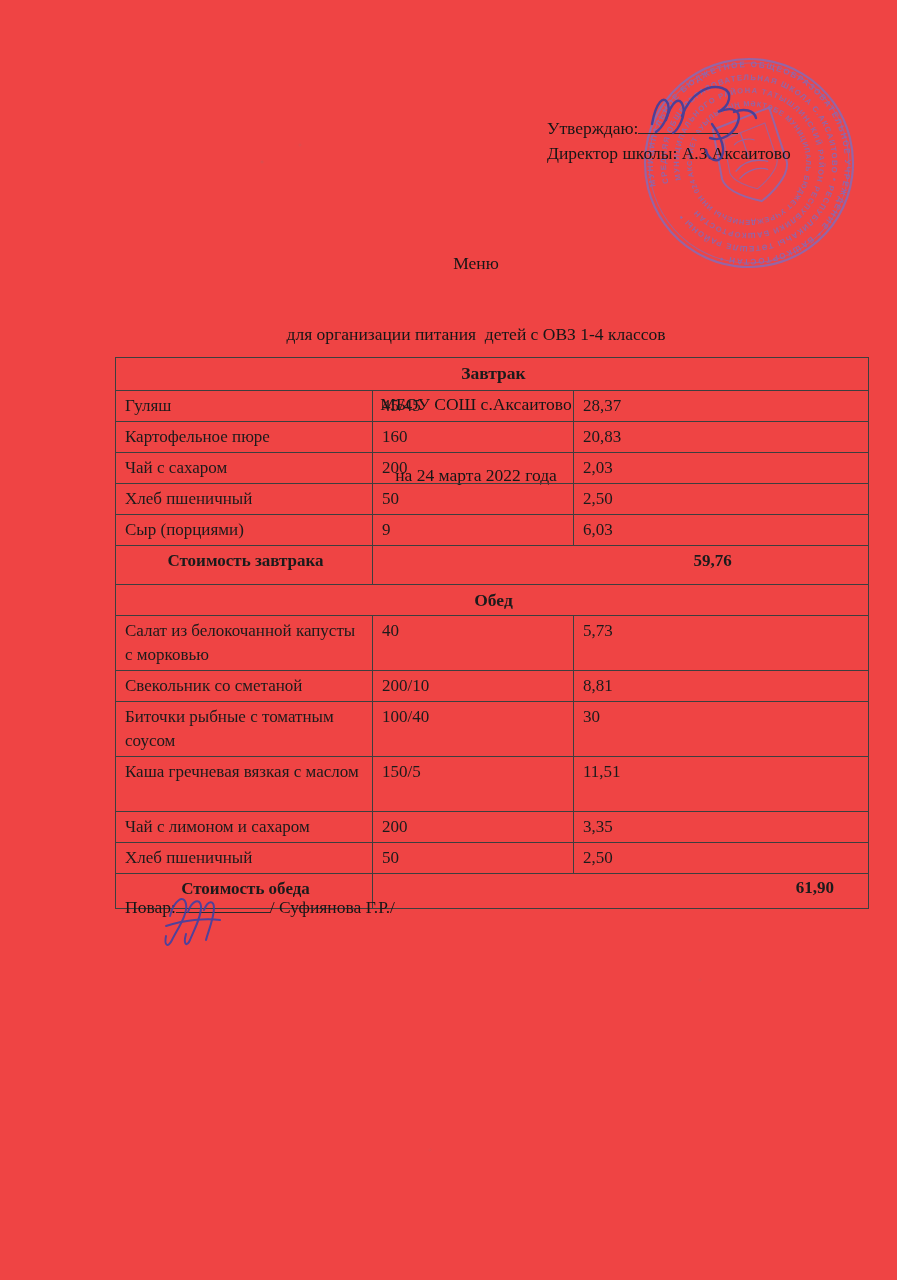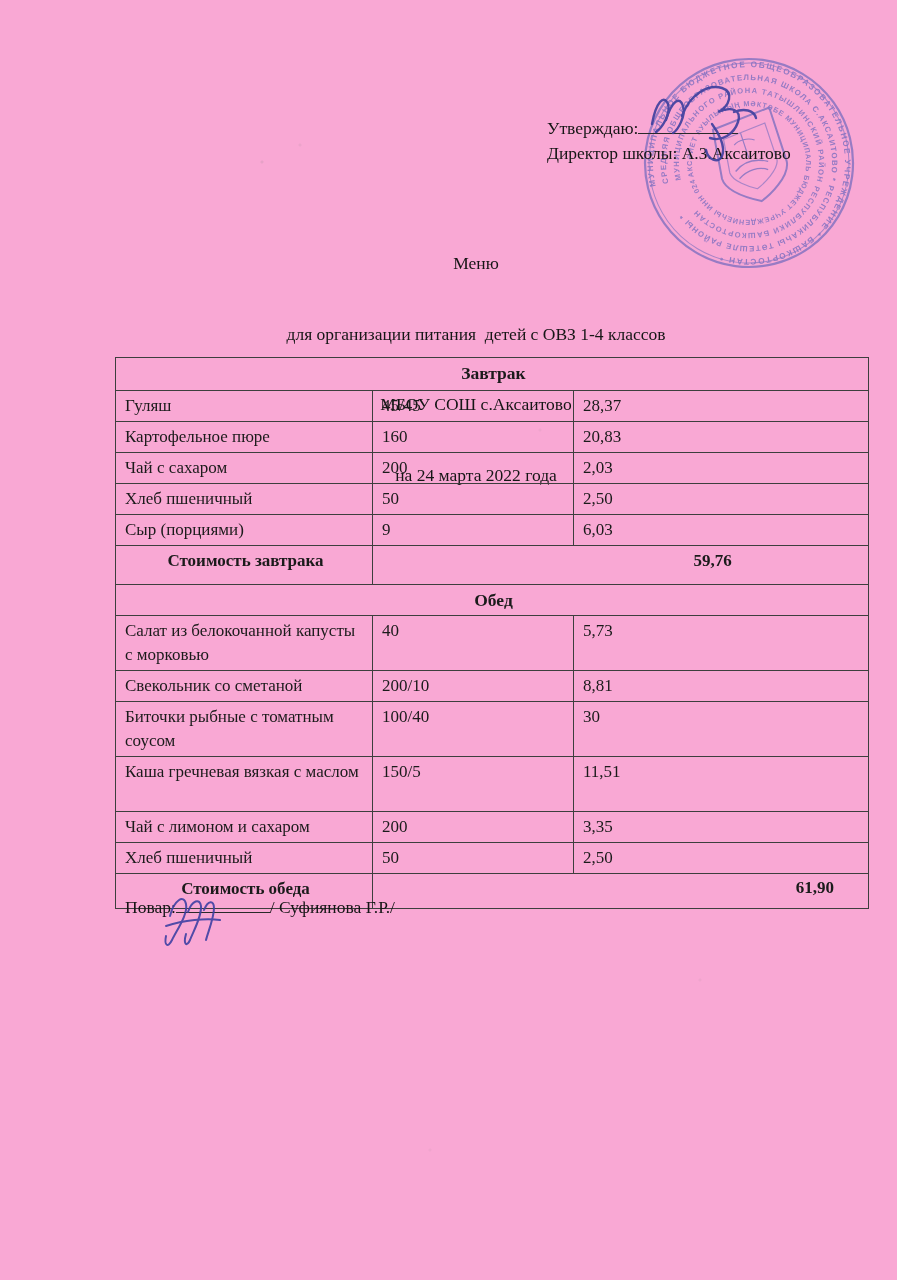--- a/index.html
+++ b/index.html
@@ -1,18 +1,18 @@
 <!DOCTYPE html>
 <html><head>
 <meta charset="utf-8">
 <style>
   html,body{margin:0;padding:0;background:#e8e8e8;}
   .page{
     position:relative;width:897px;height:1280px;margin:0 auto;
-    background:#f9a8d4;overflow:hidden;
+    background:#ef4444;overflow:hidden;
     font-family:"Liberation Serif","DejaVu Serif",serif;color:#1c1c1c;
   }
   
   .page::after{
     content:"";position:absolute;inset:0;pointer-events:none;
     background:
       radial-gradient(circle at 262px 162px, rgba(120,120,120,.14) 0 1px, transparent 2px),
       radial-gradient(circle at 300px 145px, rgba(120,120,120,.10) 0 1px, transparent 2px),
       radial-gradient(circle at 540px 430px, rgba(120,120,120,.08) 0 1px, transparent 2px),
       radial-gradient(circle at 700px 980px, rgba(120,120,120,.08) 0 1px, transparent 2px),

